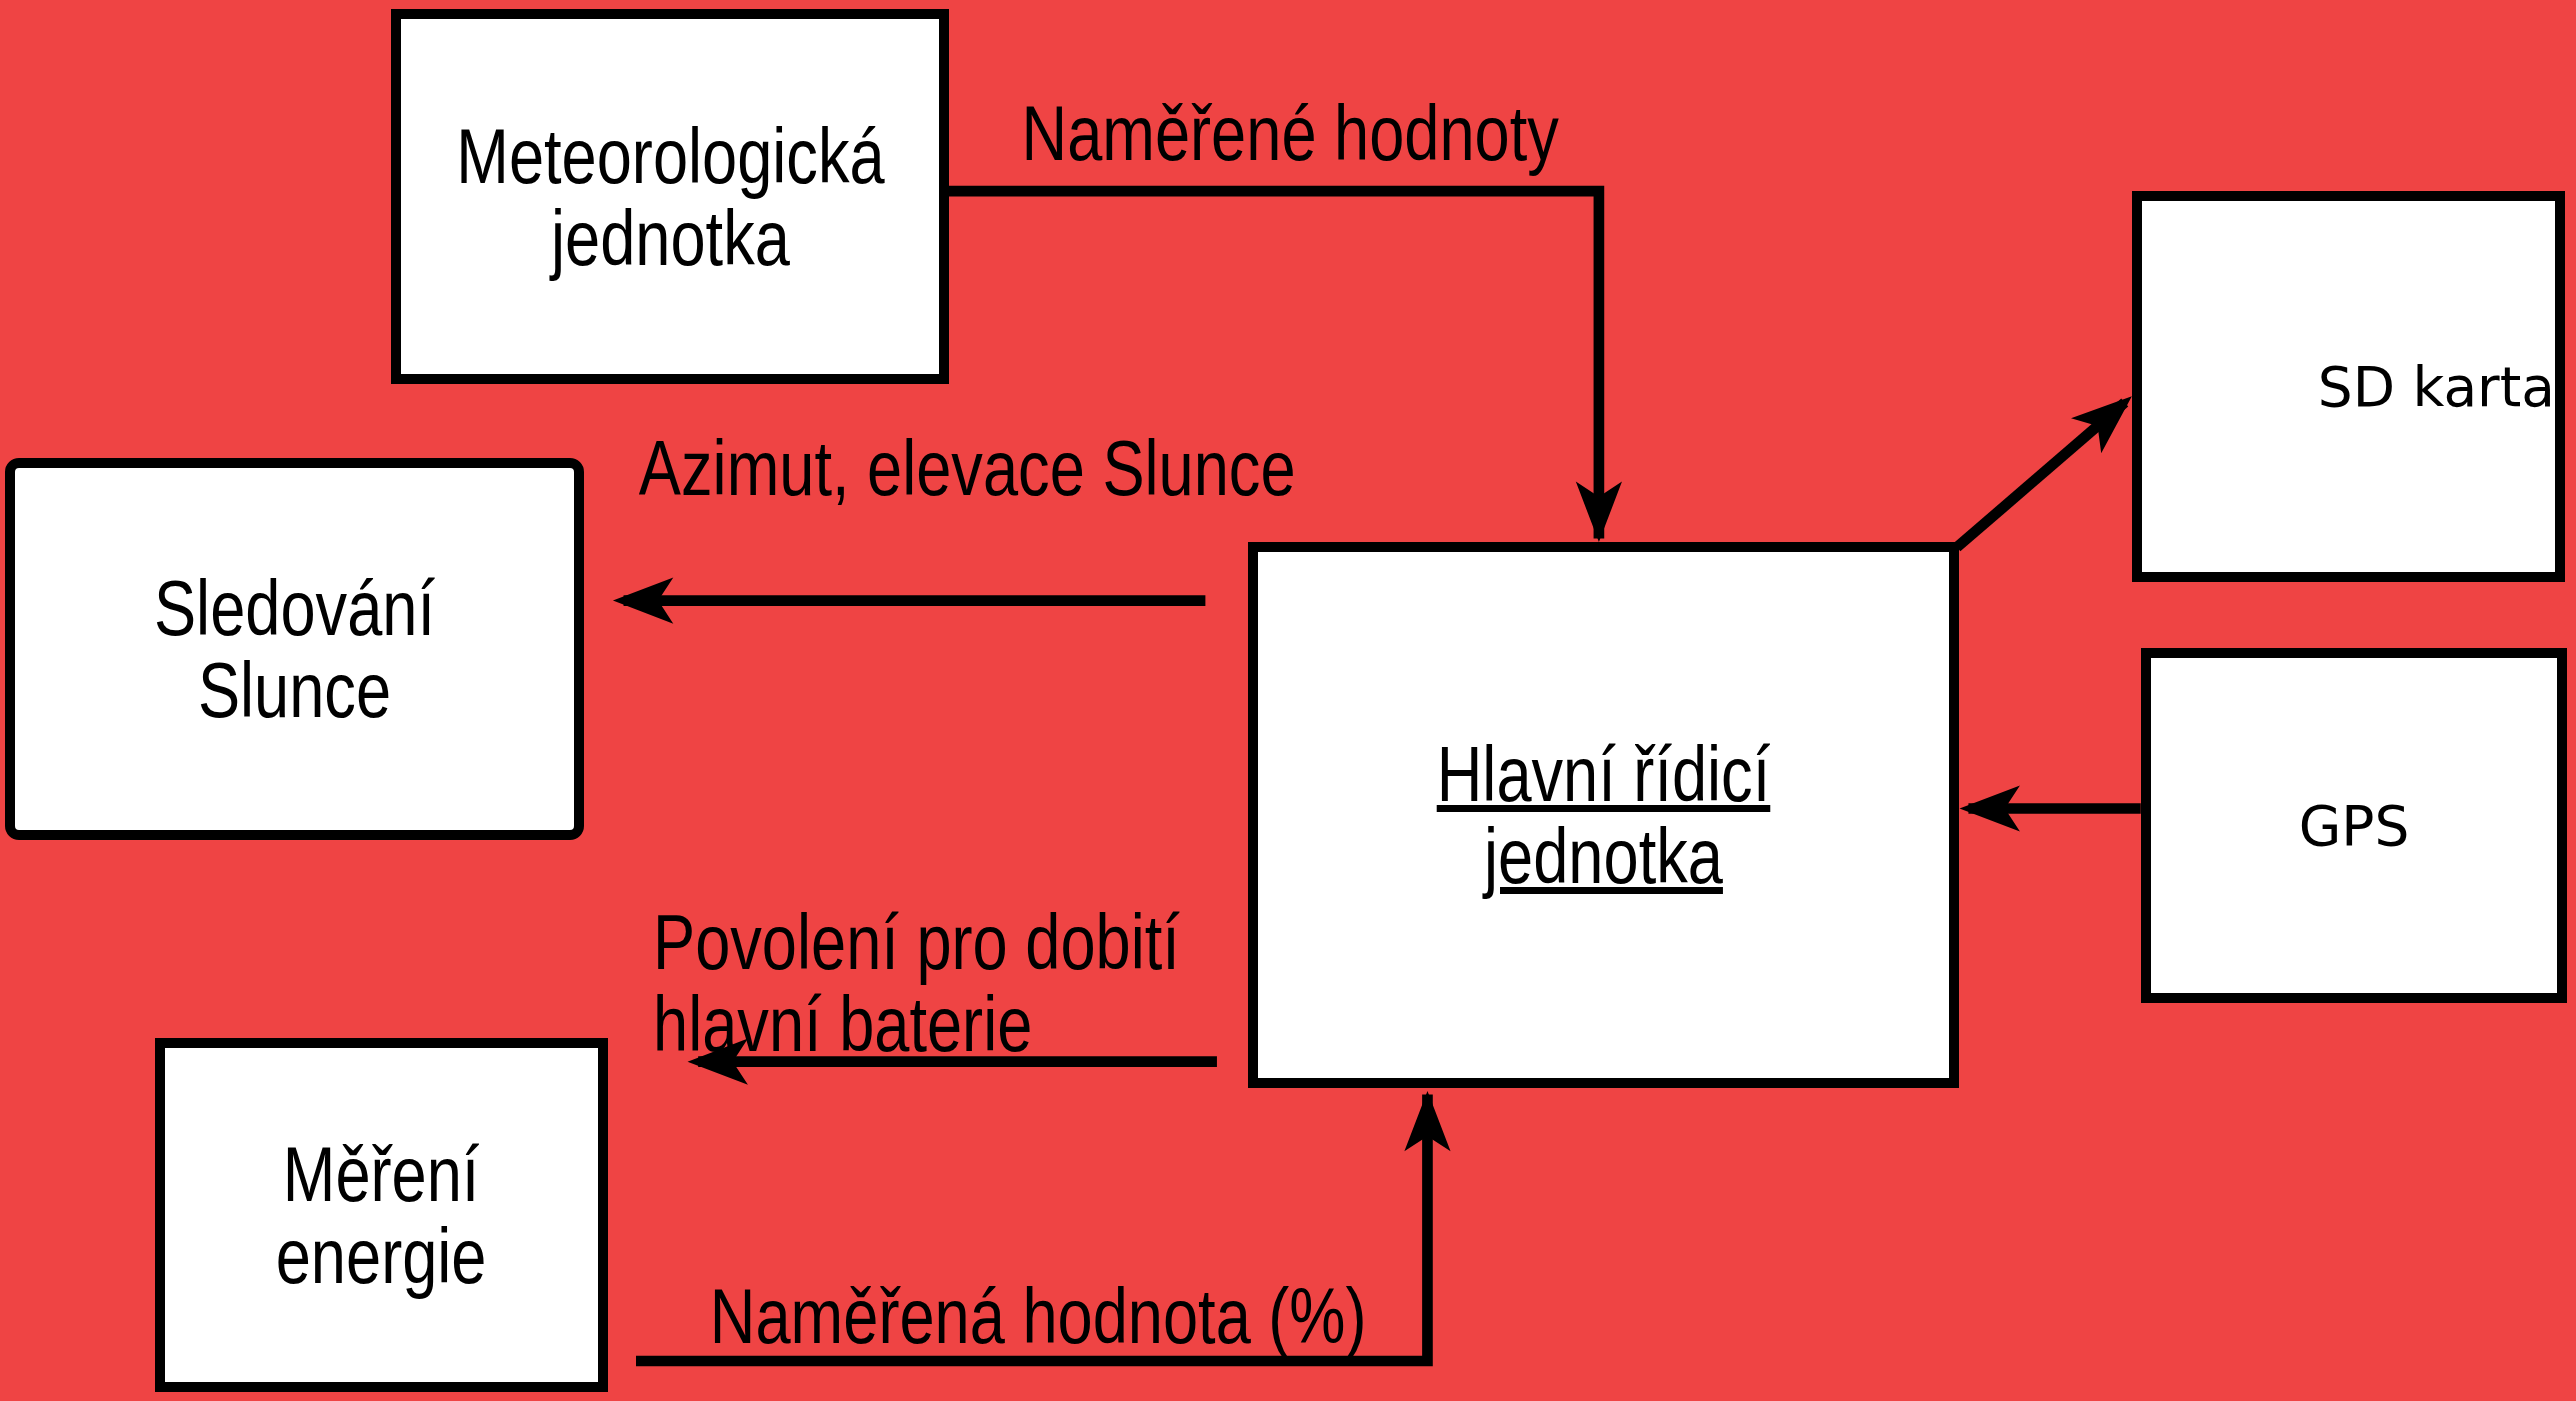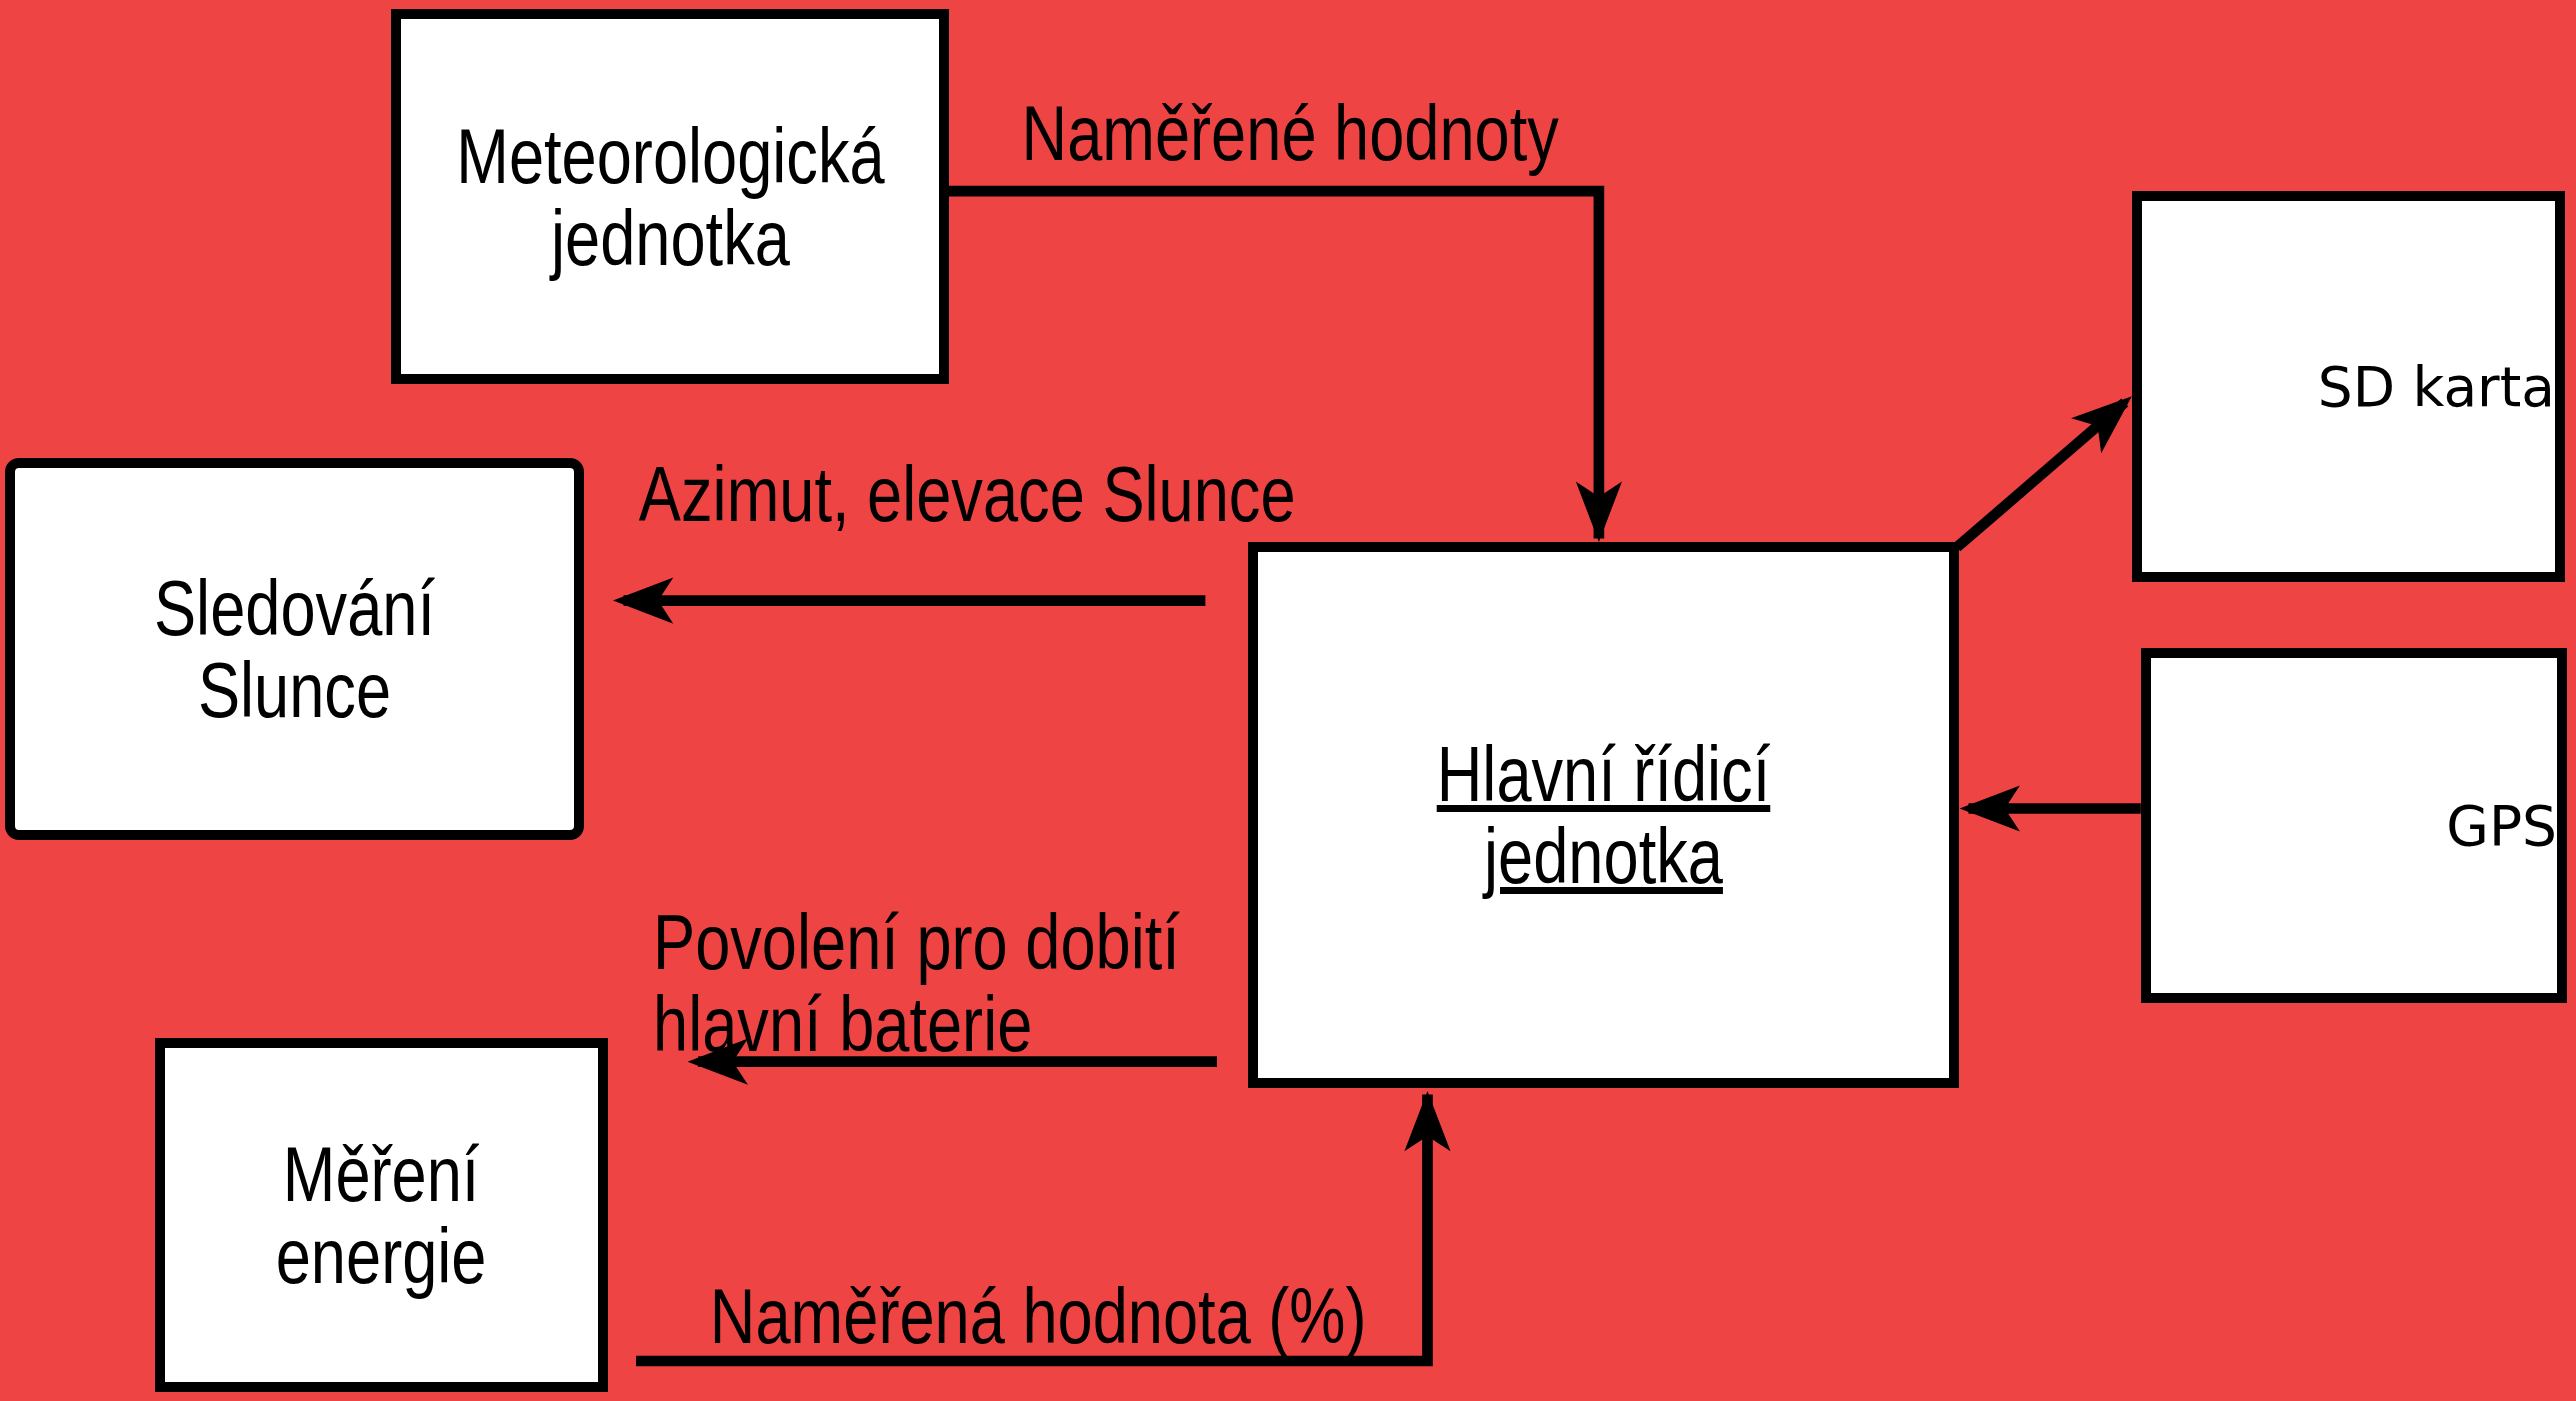--- a/index.html
+++ b/index.html
@@ -50,21 +50,21 @@
   }
   #n-meteo     { left: 391px;  top: 9px;   width: 558px; height: 375px; }
   #n-sledovani { left: 5.3px;    top: 458px;  width: 579px; height: 382px; }
   #n-mereni    { left: 155px;  top: 1038px; width: 453px; height: 354px; }
   #n-hlavni    { left: 1248px; top: 542px;  width: 711px; height: 546px; }
   #n-sd        { left: 2132px; top: 191px;  width: 433px; height: 391px; justify-content: flex-end; }
   #n-gps       { left: 2141px; top: 648px;  width: 426px; height: 355px; }
 
   .edge-label { position: absolute; z-index: 3; white-space: pre; }
   #l-namerene { left: 1282px; top: 133px;  transform: translate(-50%,-50%); }
-  #l-azimut   { left: 959px; top: 494px;  transform: translate(-50%,-50%); text-align: right; }
+  #l-azimut   { left: 959px; top: 468px;  transform: translate(-50%,-50%); text-align: right; }
   #l-povoleni { left: 637px;  top: 885px;  text-align: left; }
   #l-povoleni .cx { transform-origin: left top; white-space: pre-line; }
   #l-namerena { left: 1030px; top: 1316px; transform: translate(-50%,-50%); }
 </style>
 </head>
 <body>
 
 <div id="canvas" style="background: #ef4444; padding-left: 38px;">
 
   <svg id="edges-svg" viewBox="0 0 2900 1578">
@@ -110,21 +110,21 @@
   </div>
 
   <div class="node" id="n-hlavni" style="border-color: rgb(0, 0, 0); background: rgb(255, 255, 255); text-decoration: underline;">
     <span class="cx">Hlavní řídicí jednotka</span>
   </div>
 
   <div class="node" id="n-sd" style="border-color: rgb(0, 0, 0); background: rgb(255, 255, 255);">
     <span class="wx">SD karta</span>
   </div>
 
-  <div class="node" id="n-gps" style="border-color: rgb(0, 0, 0); background: rgb(255, 255, 255); justify-content: flex-end;">
+  <div class="node" id="n-gps" style="border-color: rgb(0, 0, 0); background: rgb(255, 255, 255);">
     <span class="wx">GPS</span>
   </div>
 
   <div class="edge-label" id="l-namerene">
     <span class="cx">Naměřené hodnoty</span>
   </div>
 
   <div class="edge-label" id="l-azimut">
     <span class="cx">Azimut, elevace Slunce</span>
   </div>

